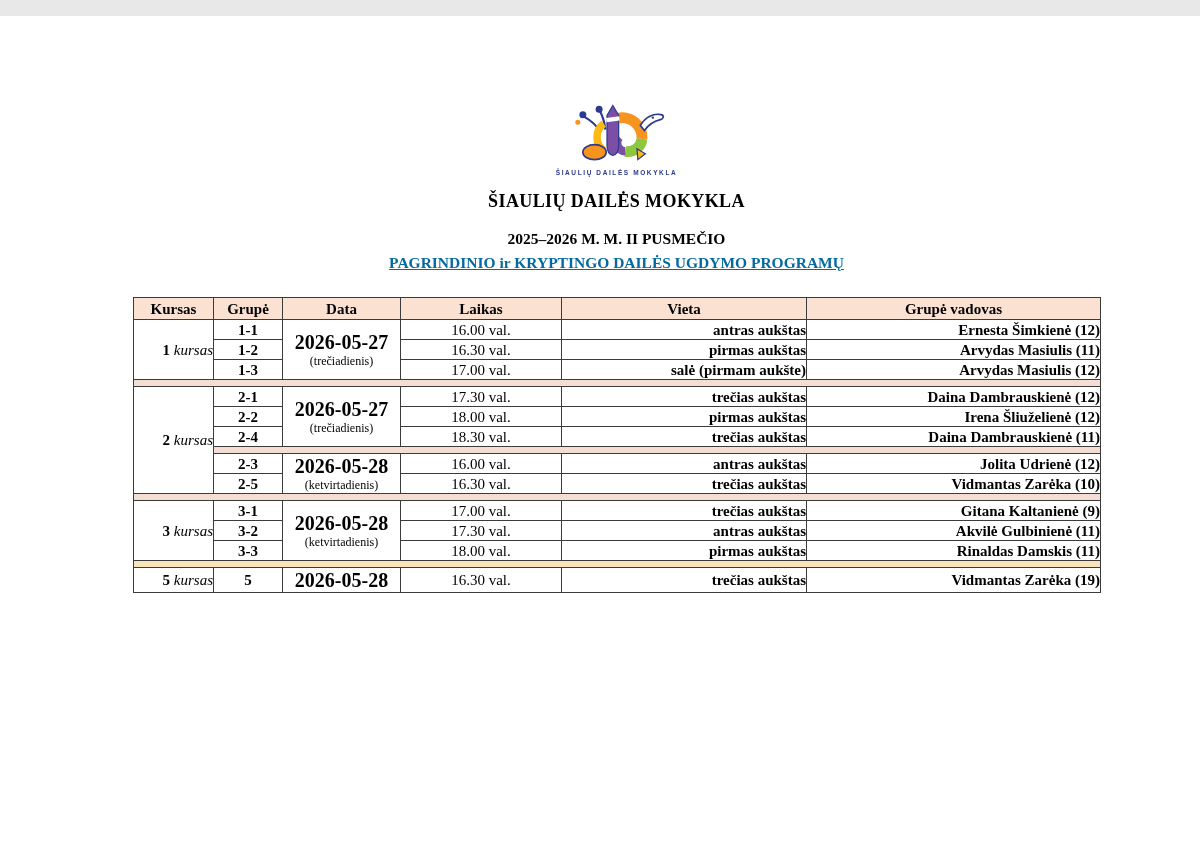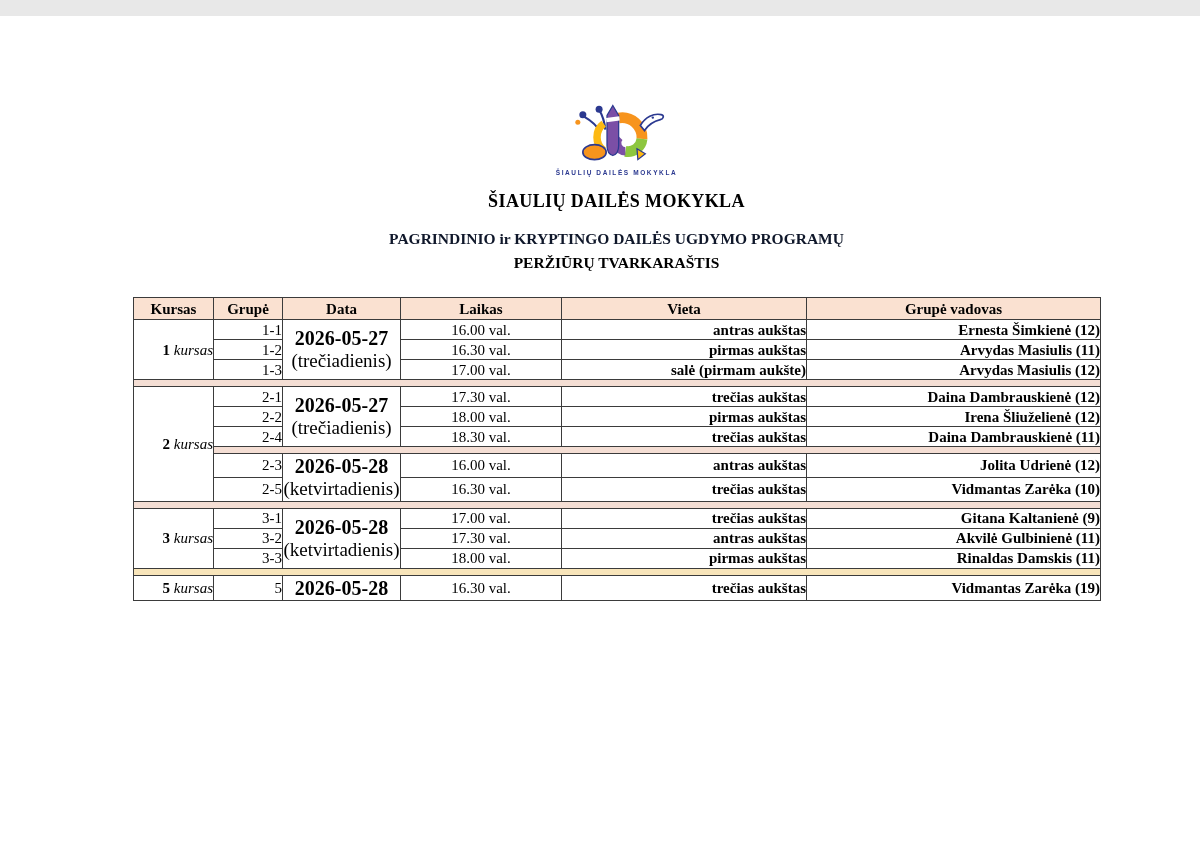--- a/index.html
+++ b/index.html
@@ -18,42 +18,42 @@
     font-family:"Liberation Sans", sans-serif;
     font-size:6.5px; font-weight:bold; letter-spacing:1.6px;
     color:#2b3990; margin-top:1px;
   }
   .school-title {
     text-align:center; margin-top:15px;
     font-size:18px; font-weight:bold; letter-spacing:0.4px;
   }
   .subtitle-block { text-align:center; margin-top:15px; }
   .subtitle-block div { font-size:15.5px; font-weight:bold; line-height:24px; }
-  .sub-blue { color:#0f172a; }
+  .sub-blue { color:#0369a1;text-decoration:underline; }
 
   
   table.schedule {
     margin-top:22px; border-collapse:collapse; width:967px; table-layout:fixed;
   }
   .schedule th, .schedule td {
     border:1px solid #3b3b3b; overflow:hidden;
     font-size:15px; line-height:1.2; vertical-align:middle;
   }
   .schedule th {
     background:#fae1d1; height:22px; font-weight:bold; text-align:center;
     font-size:15px;
   }
   tr.data-row td { height:20px; }
   td.kursas-cell { text-align:right; white-space:nowrap; }
   td.kursas-cell .knum { font-weight:bold; }
   td.kursas-cell .kword { font-style:italic; }
-  td.grupe-cell { text-align:right; font-weight:normal; white-space:nowrap; }
+  td.grupe-cell { text-align:center; font-weight:bold; white-space:nowrap; }
   td.data-cell { text-align:center; }
   td.data-cell .date { font-weight:bold; font-size:20px; }
-  td.data-cell .weekday { font-weight:normal; font-size:19px; }
+  td.data-cell .weekday { font-weight:normal; font-size:12px; }
   td.laikas-cell { text-align:center; font-weight:normal; white-space:nowrap; }
   td.vieta-cell, td.vadovas-cell {
     text-align:right; font-weight:bold; padding-left:8px; white-space:nowrap;
   }
   tr.sep td { height:7px; padding:0; background:#f4ded4; }
   tr.sep.sep-yellow td { background:#f8e5ba; }
 </style>
 </head>
 <body>
 
@@ -85,22 +85,22 @@
         <path d="M88,28 C94,18 104,13 113,15 C117,16 116,20 112,21 C104,23 97,28 93,34 Z" fill="#ffffff" stroke="#2b3990" stroke-width="2"></path>
         <circle cx="103" cy="18.5" r="1.4" fill="#2b3990"></circle>
 
         <path d="M84,56 L94,62 L85,69 Z" fill="#fdb913" stroke="#2b3990" stroke-width="1.5"></path>
       </svg>
       <div class="logo-caption">ŠIAULIŲ DAILĖS MOKYKLA</div>
     </div>
 
     <div class="school-title">ŠIAULIŲ DAILĖS MOKYKLA</div>
     <div class="subtitle-block">
+      <div>2025–2026 M. M. II PUSMEČIO</div>
       <div class="sub-blue">PAGRINDINIO ir KRYPTINGO DAILĖS UGDYMO PROGRAMŲ</div>
-      <div>PERŽIŪRŲ TVARKARAŠTIS</div>
     </div>
 
     <table class="schedule">
       <colgroup>
         <col style="width:80px">
           <col style="width:69px">
           <col style="width:118px">
         <col style="width:161px">
           <col style="width:245px">
           <col style="width:294px">

